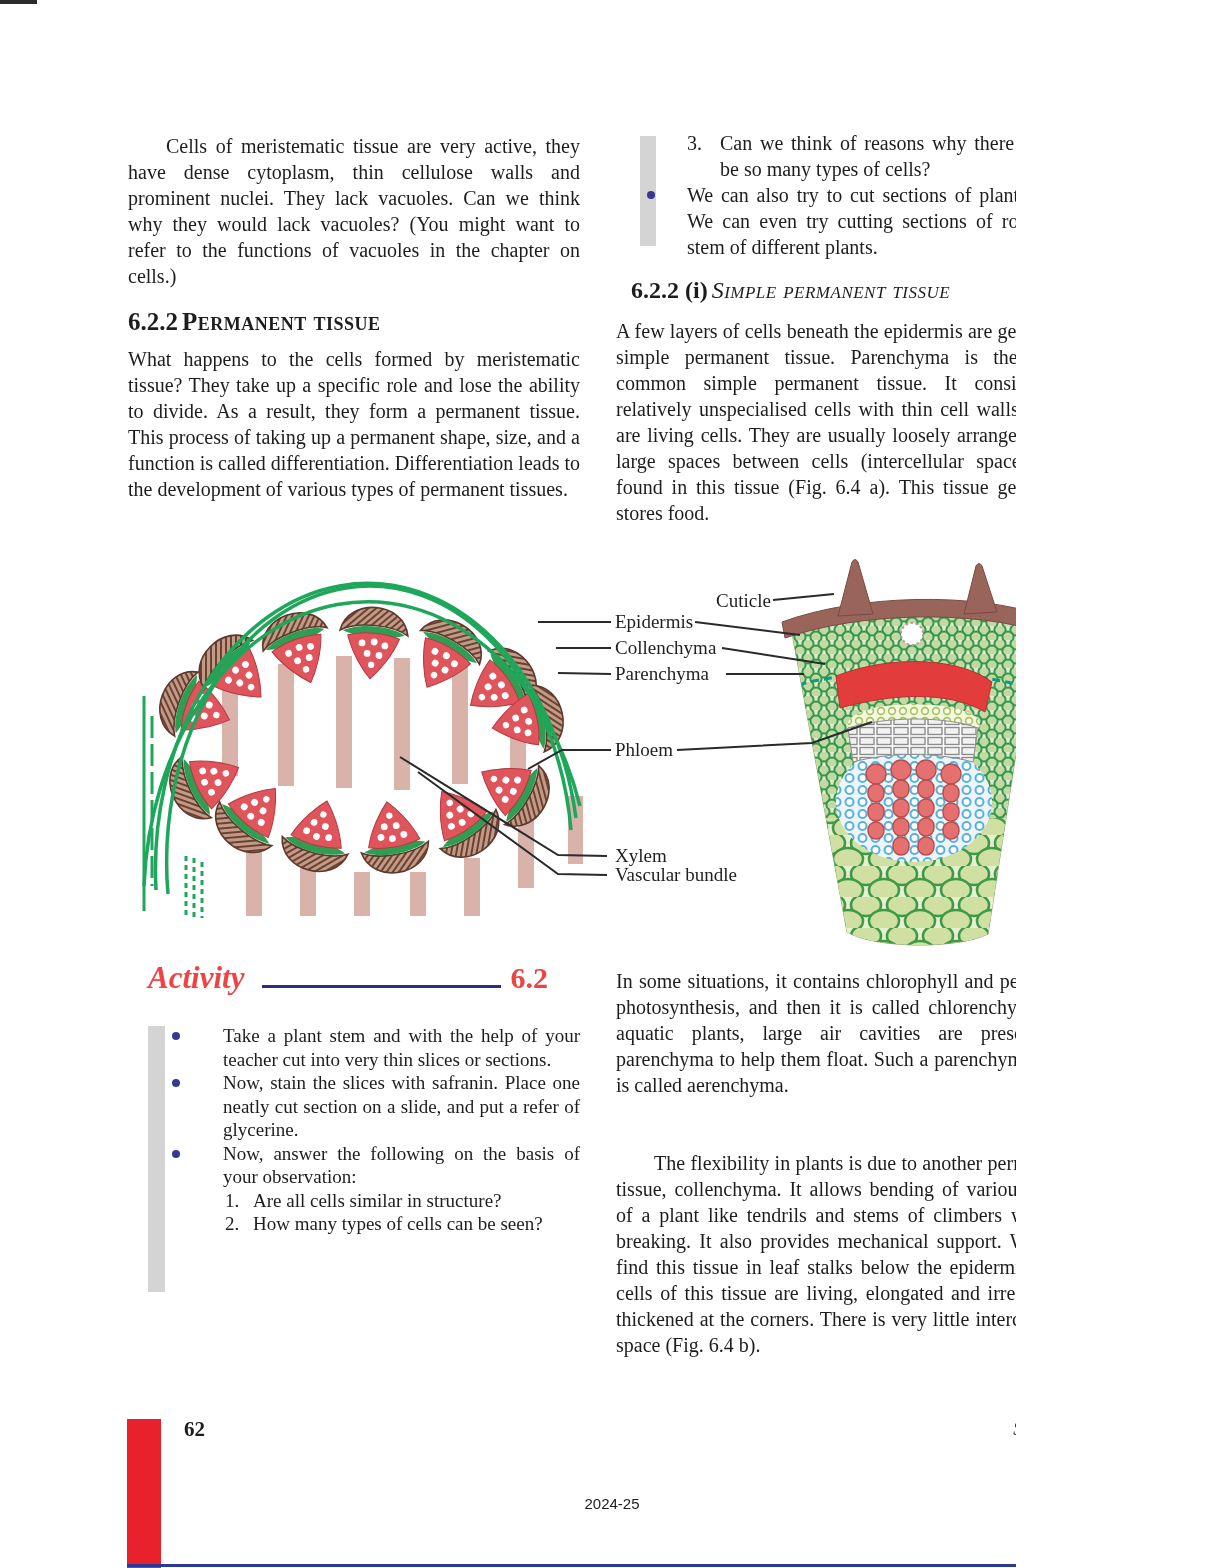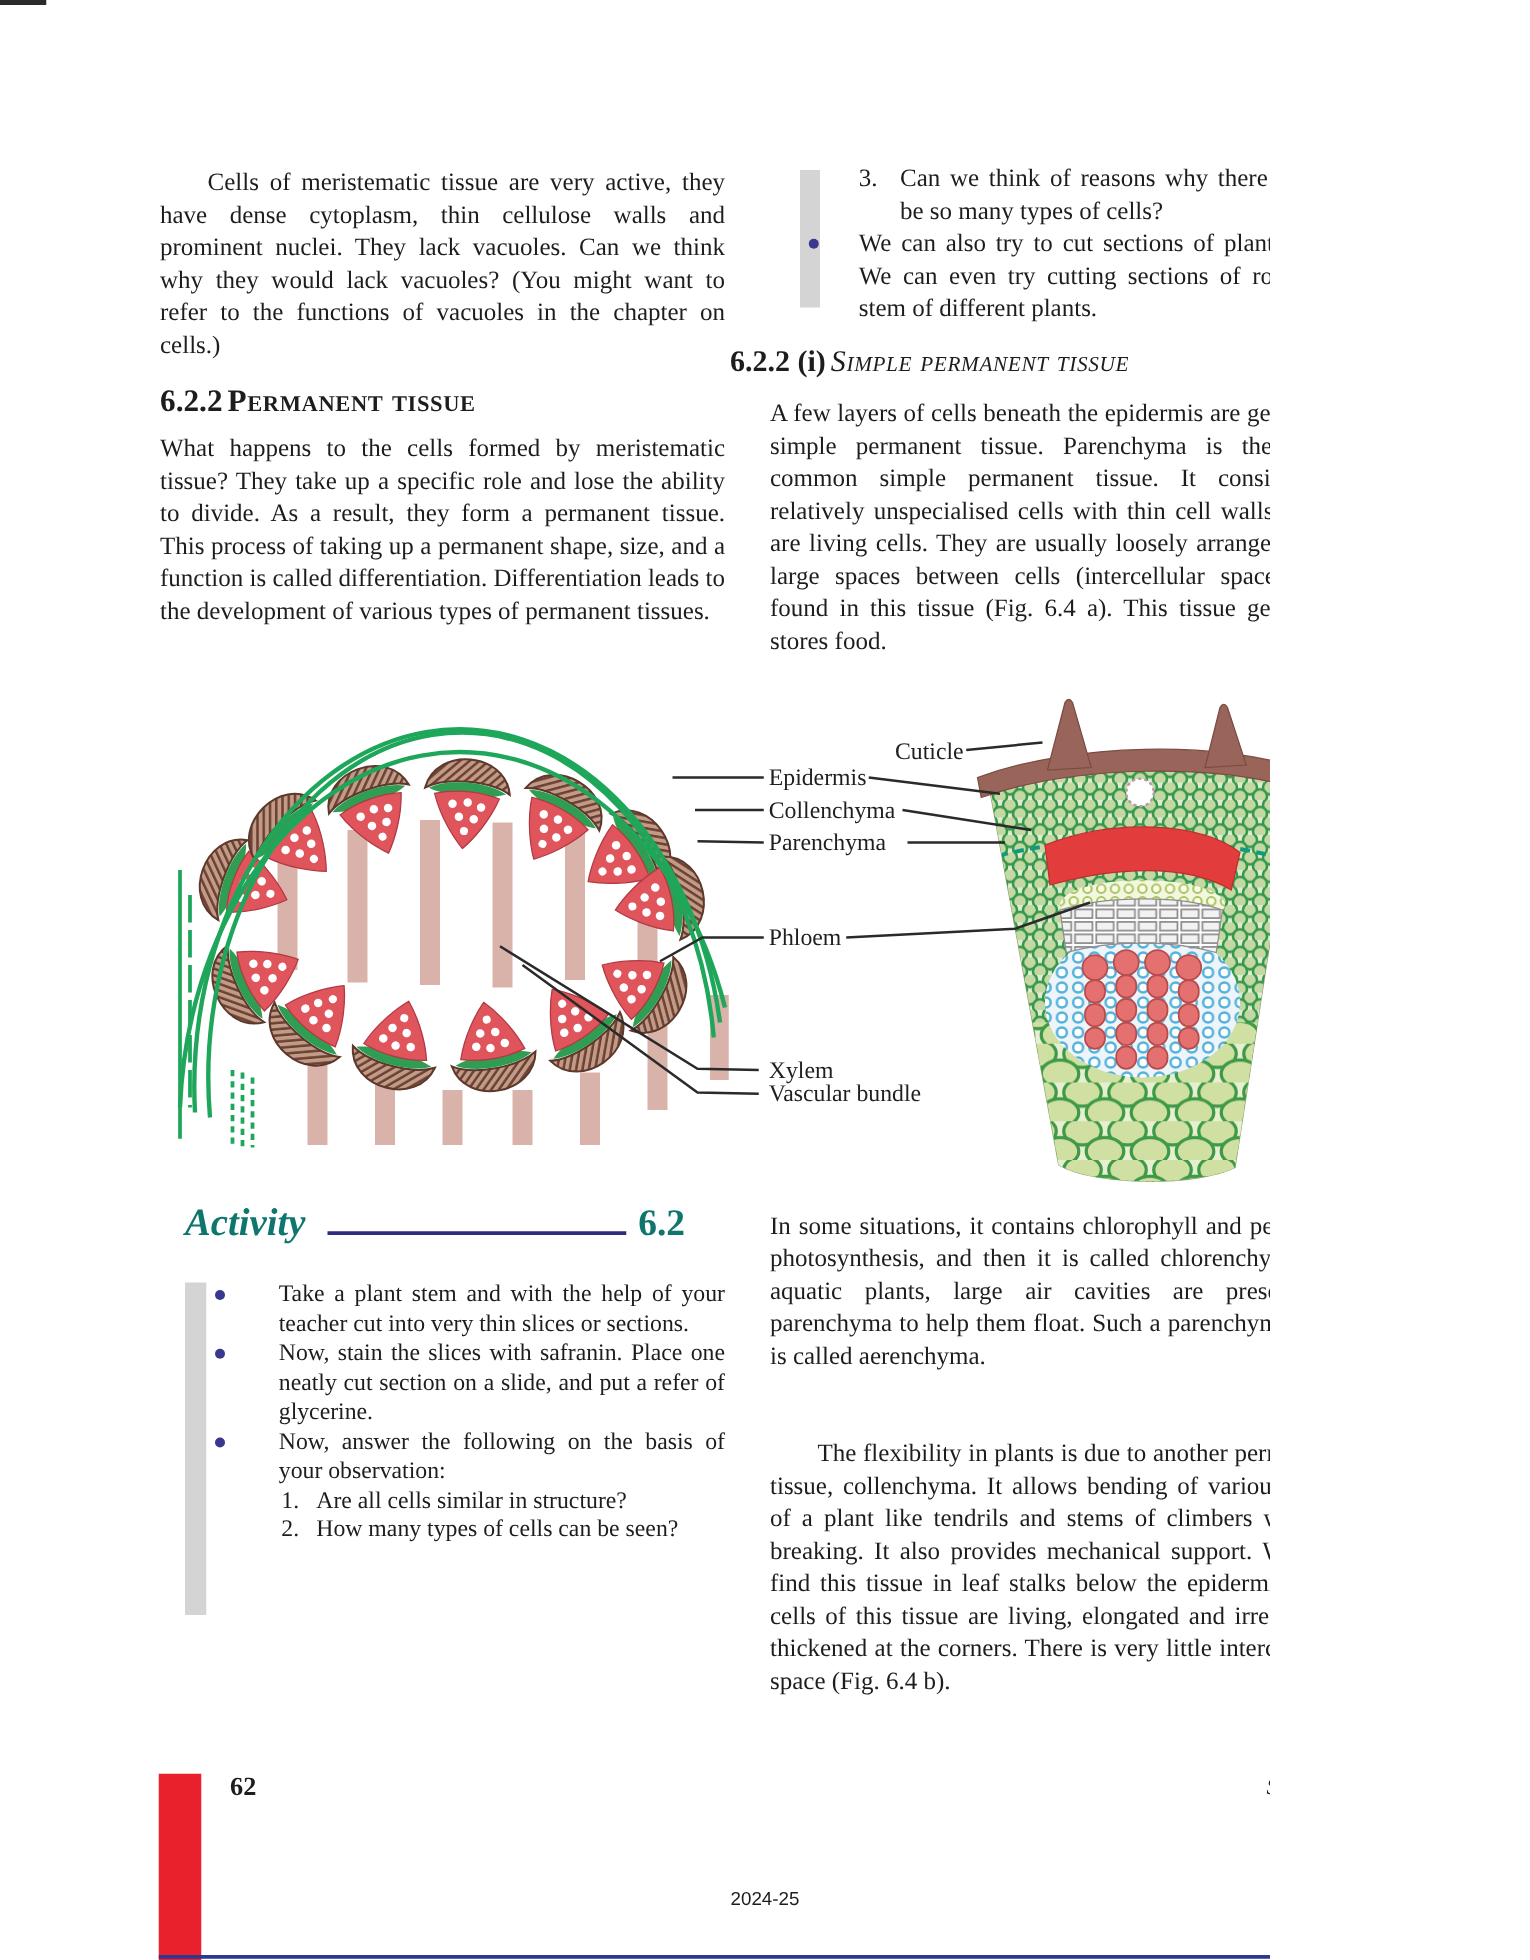--- a/index.html
+++ b/index.html
@@ -14,38 +14,38 @@
   .h-num{font-weight:bold;font-size:25px;}
   .h-sc{font-weight:bold;font-size:25px;font-variant:small-caps;letter-spacing:.5px;}
   .h-num2{font-weight:bold;font-size:24px;}
   .h-sc-it{font-style:italic;font-size:24px;font-variant:small-caps;letter-spacing:.5px;}
   
   .graybar{position:absolute;width:16px;background:#d4d4d4;}
   .list-item{position:relative;font-size:20px;line-height:26px;text-align:justify;}
   .qnum{position:absolute;left:71px;top:0;}
   .dot{position:absolute;width:8px;height:8px;border-radius:50%;background:#39388e;}
   
-  .act-head{display:flex;align-items:baseline;color:#0f766e;}
+  .act-head{display:flex;align-items:baseline;color:#ef4444;}
   .act-word{font-size:31px;font-weight:bold;font-style:italic;}
   .act-rule{flex:1;border-bottom:3px solid #2e2c7c;margin:0 10px 6px 18px;}
   .act-num{font-size:30px;font-weight:bold;}
   .act-item{position:relative;font-size:19px;line-height:23.5px;text-align:justify;padding-left:55px;}
   .act-item .dot{left:4px;top:8px;}
   .q-line{position:relative;padding-left:30px;}
   .q-line .qn{position:absolute;left:2px;top:0;}
   
   .caption{font-size:18.5px;font-style:italic;text-align:center;}
   .caption .fig{font-weight:bold;}
   
   .redbar{position:absolute;left:127px;top:1419px;width:34px;height:149px;background:#e8212d;}
   .pagenum{position:absolute;left:184px;top:1417px;font-size:21px;font-weight:bold;}
   .running{position:absolute;left:975px;top:1419px;width:97px;text-align:right;
            font-size:18px;font-style:italic;font-variant:small-caps;letter-spacing:.5px;}
   .year{position:absolute;left:562px;top:1495px;width:100px;text-align:center;
-        font-family:"Liberation Sans","DejaVu Sans",sans-serif;font-size:15px;margin-top:16px;}
+        font-family:"Liberation Sans","DejaVu Sans",sans-serif;font-size:15px;}
   .bluerule{position:absolute;left:127px;top:1564px;width:1070px;height:3px;background:#2b3990;}
   svg text{font-family:"Liberation Serif","DejaVu Serif",serif;}
 </style>
 </head>
 <body>
 
 <div class="page">
 
   <div class="topbar"></div>
 
@@ -62,21 +62,21 @@
       <span>We can also try to cut sections of plant roots. We can even try cutting sections of root and stem of different plants.</span>
     </div>
   </div>
 
   <div class="abs" style="left:128px;top:308px;">
     <span class="h-num">6.2.2</span>
     <span class="h-sc">Permanent tissue</span>
   </div>
   <p class="abs body-text" style="left:128px;top:346px;width:452px;">What happens to the cells formed by meristematic tissue? They take up a specific role and lose the ability to divide. As a result, they form a permanent tissue. This process of taking up a permanent shape, size, and a function is called differentiation. Differentiation leads to the development of various types of permanent tissues.</p>
 
-  <div class="abs" style="left:584px;top:277px;">
+  <div class="abs" style="left:631px;top:277px;">
     <span class="h-num2">6.2.2 (i)</span>
     <span class="h-sc-it">Simple permanent tissue</span>
   </div>
   <p class="abs body-text" style="left:616px;top:318px;width:456px;">A few layers of cells beneath the epidermis are generally simple permanent tissue. Parenchyma is the most common simple permanent tissue. It consists of relatively unspecialised cells with thin cell walls. They are living cells. They are usually loosely arranged, thus large spaces between cells (intercellular  spaces) are found in this tissue (Fig. 6.4 a). This tissue generally stores food.</p>
 
   <svg class="abs" style="left:128px;top:556px;" width="956" height="396" viewBox="0 0 956 396" xmlns="http://www.w3.org/2000/svg" xmlns:xlink="http://www.w3.org/1999/xlink">
     <defs>
       <pattern id="hatch" width="5" height="5" patternUnits="userSpaceOnUse" patternTransform="rotate(45)">
         <rect width="5" height="5" fill="#c29b87"></rect>
         <line x1="1" y1="0" x2="1" y2="5" stroke="#6d4034" stroke-width="2"></line>

